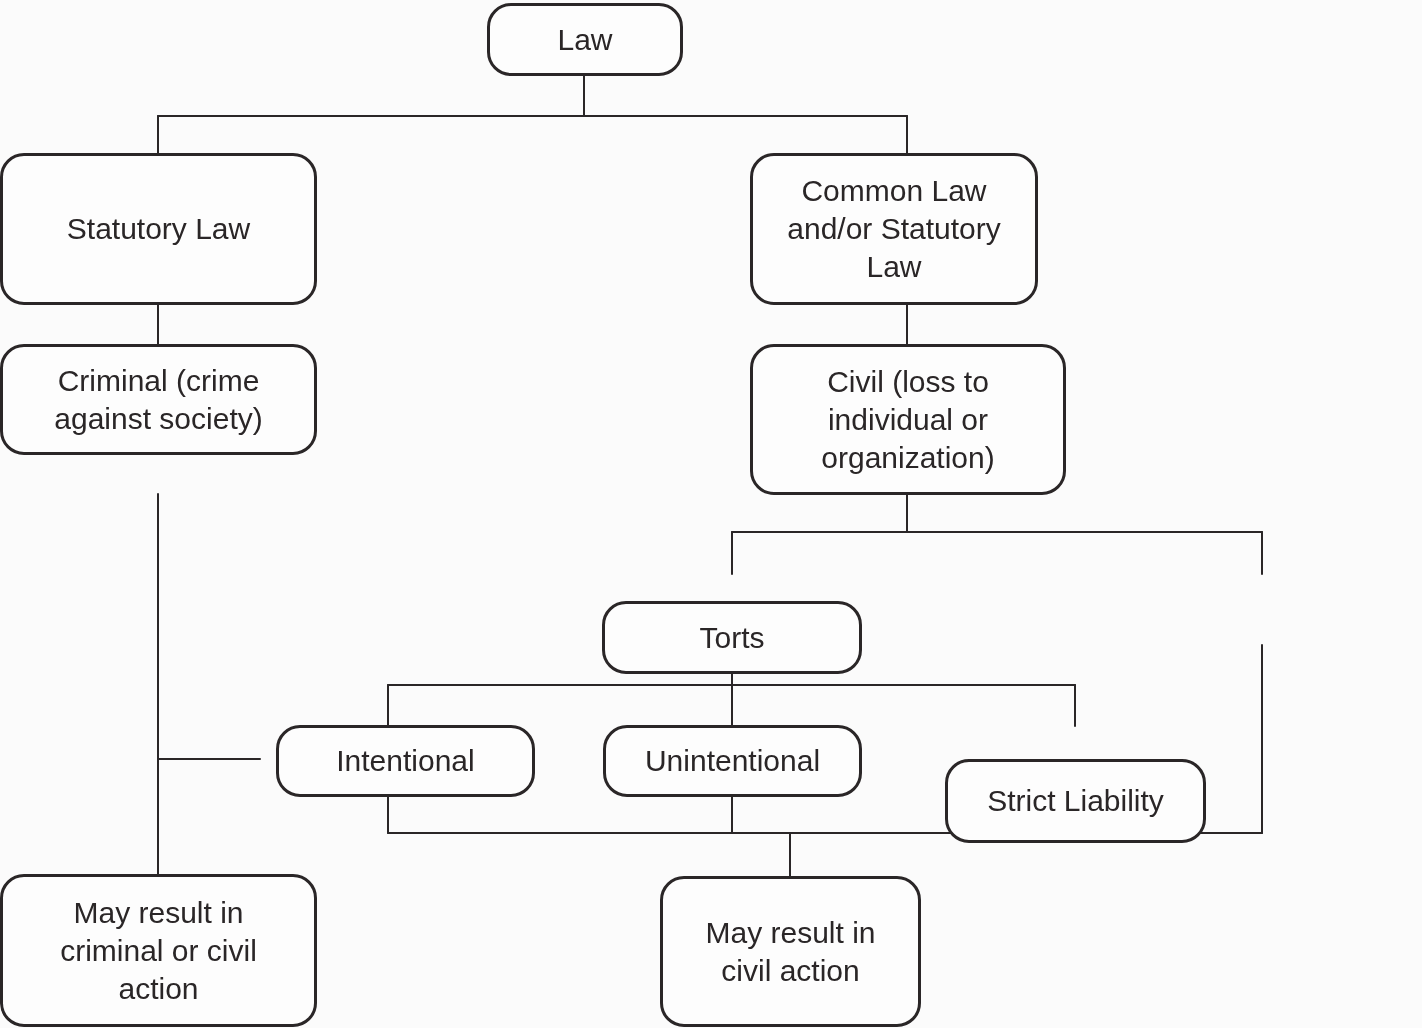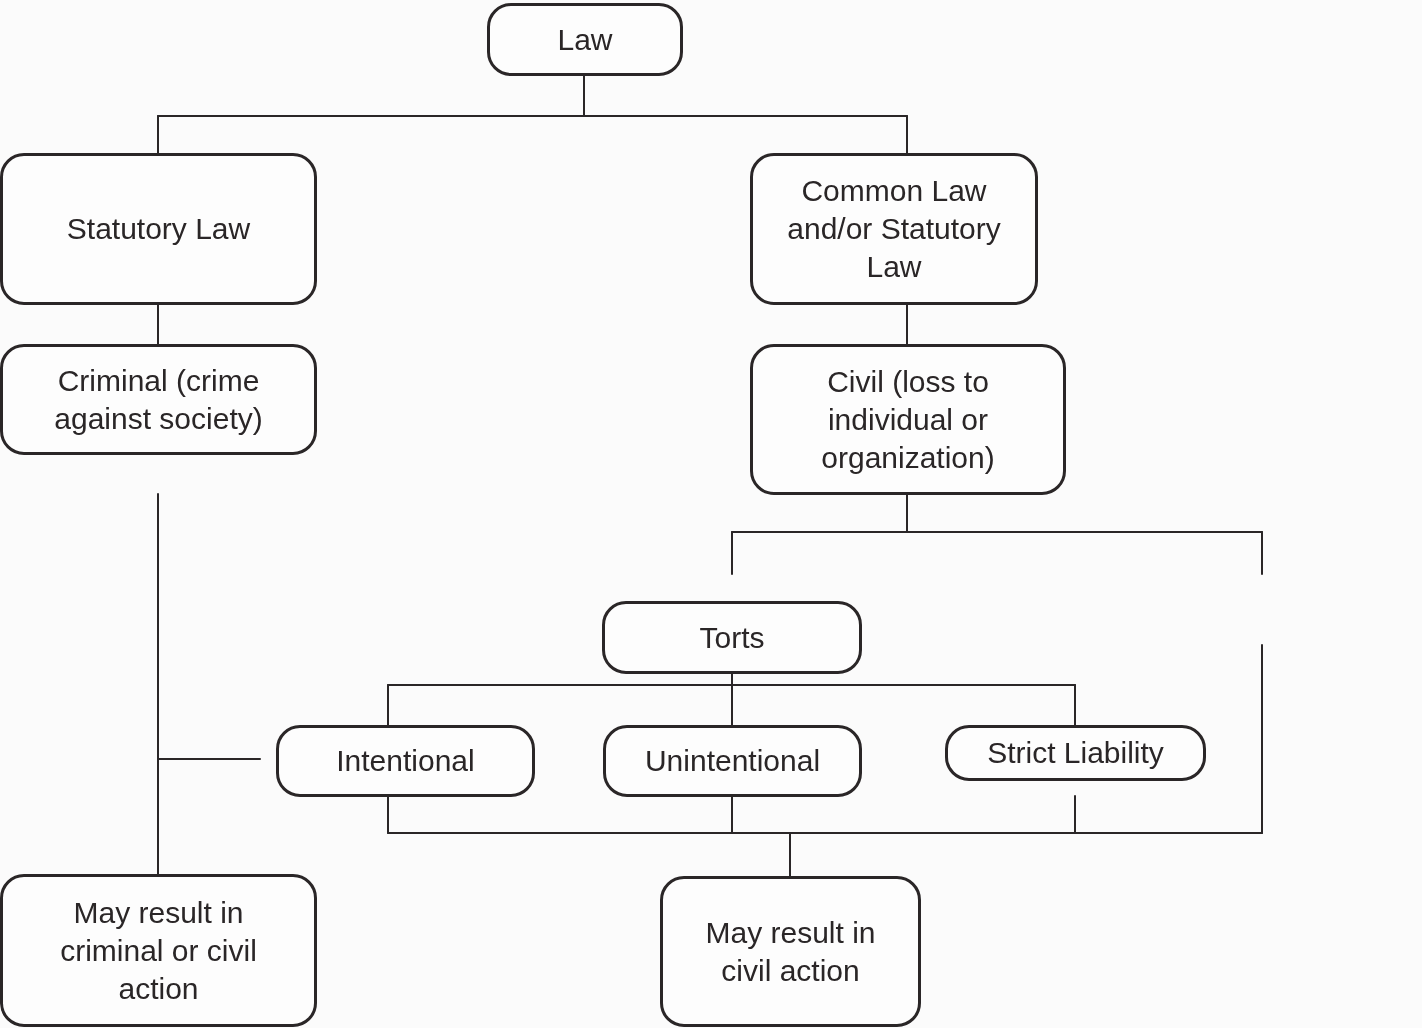--- a/index.html
+++ b/index.html
@@ -79,21 +79,21 @@
 
 
   <div class="node" style="left:259px;top:725px;width:259px;height:72px;margin-left:17px;">
     <span>Intentional</span>
   </div>
 
   <div class="node" style="left:603px;top:725px;width:259px;height:72px;">
     <span>Unintentional</span>
   </div>
 
-  <div class="node" style="left:945px;top:725px;width:261px;height:56px;">
+  <div class="node" style="left:945px;top:759px;width:261px;height:84px;">
     <span>Strict Liability</span>
   </div>
 
   <div class="node" style="left:0px;top:874px;width:317px;height:153px;">
     <span>May result in
 criminal or civil
 action</span>
   </div>
 
   <div class="node" style="left:660px;top:876px;width:261px;height:151px;">

